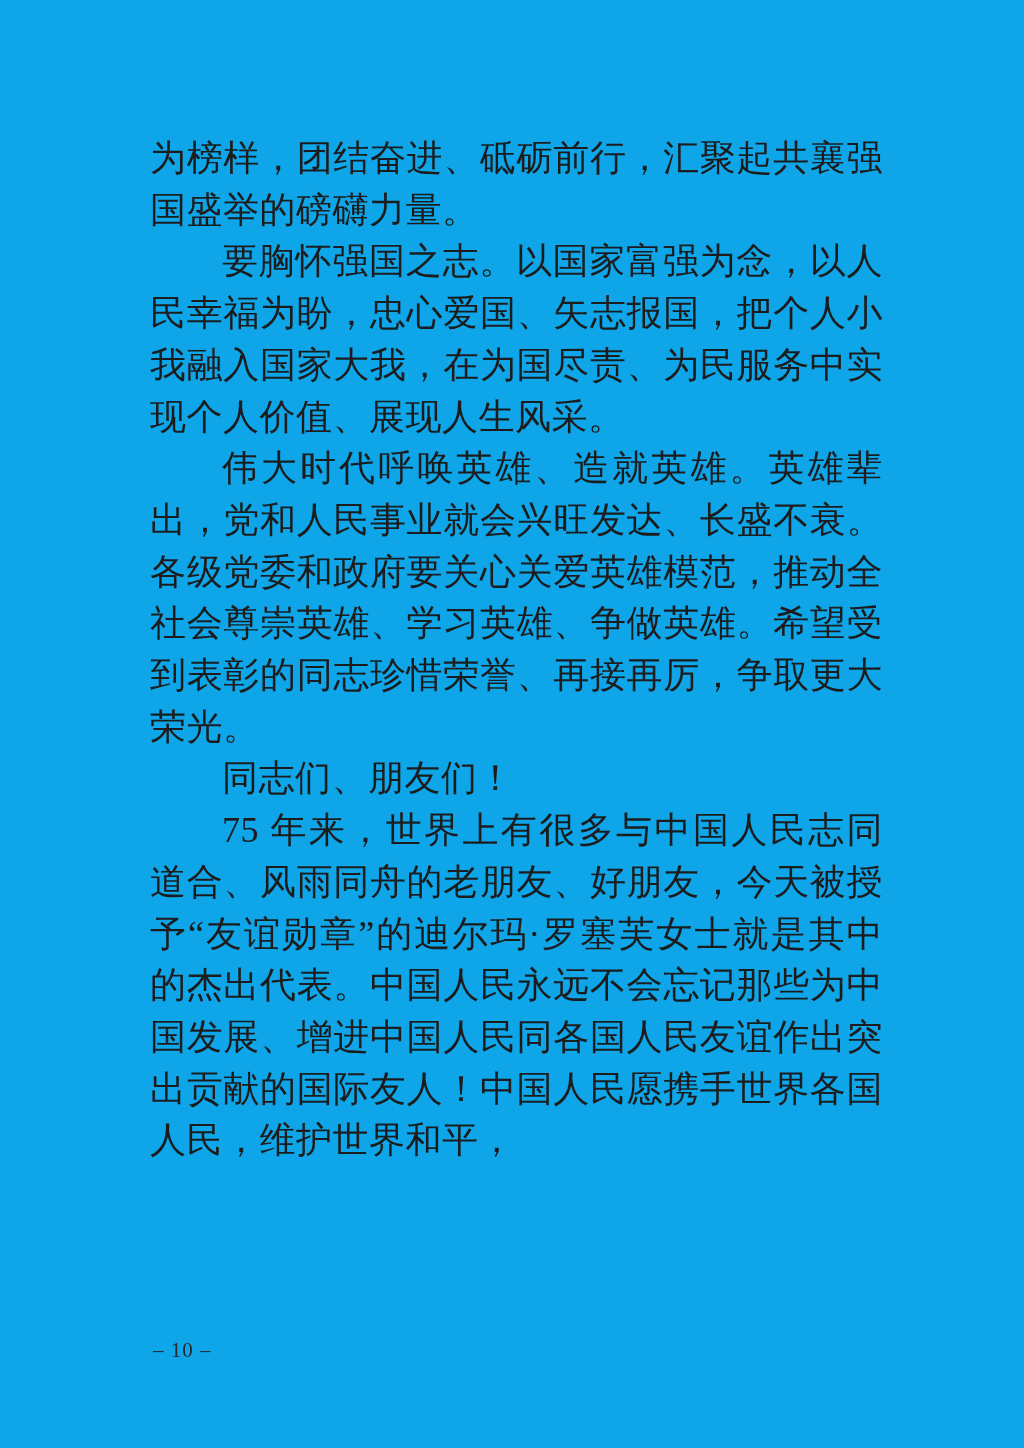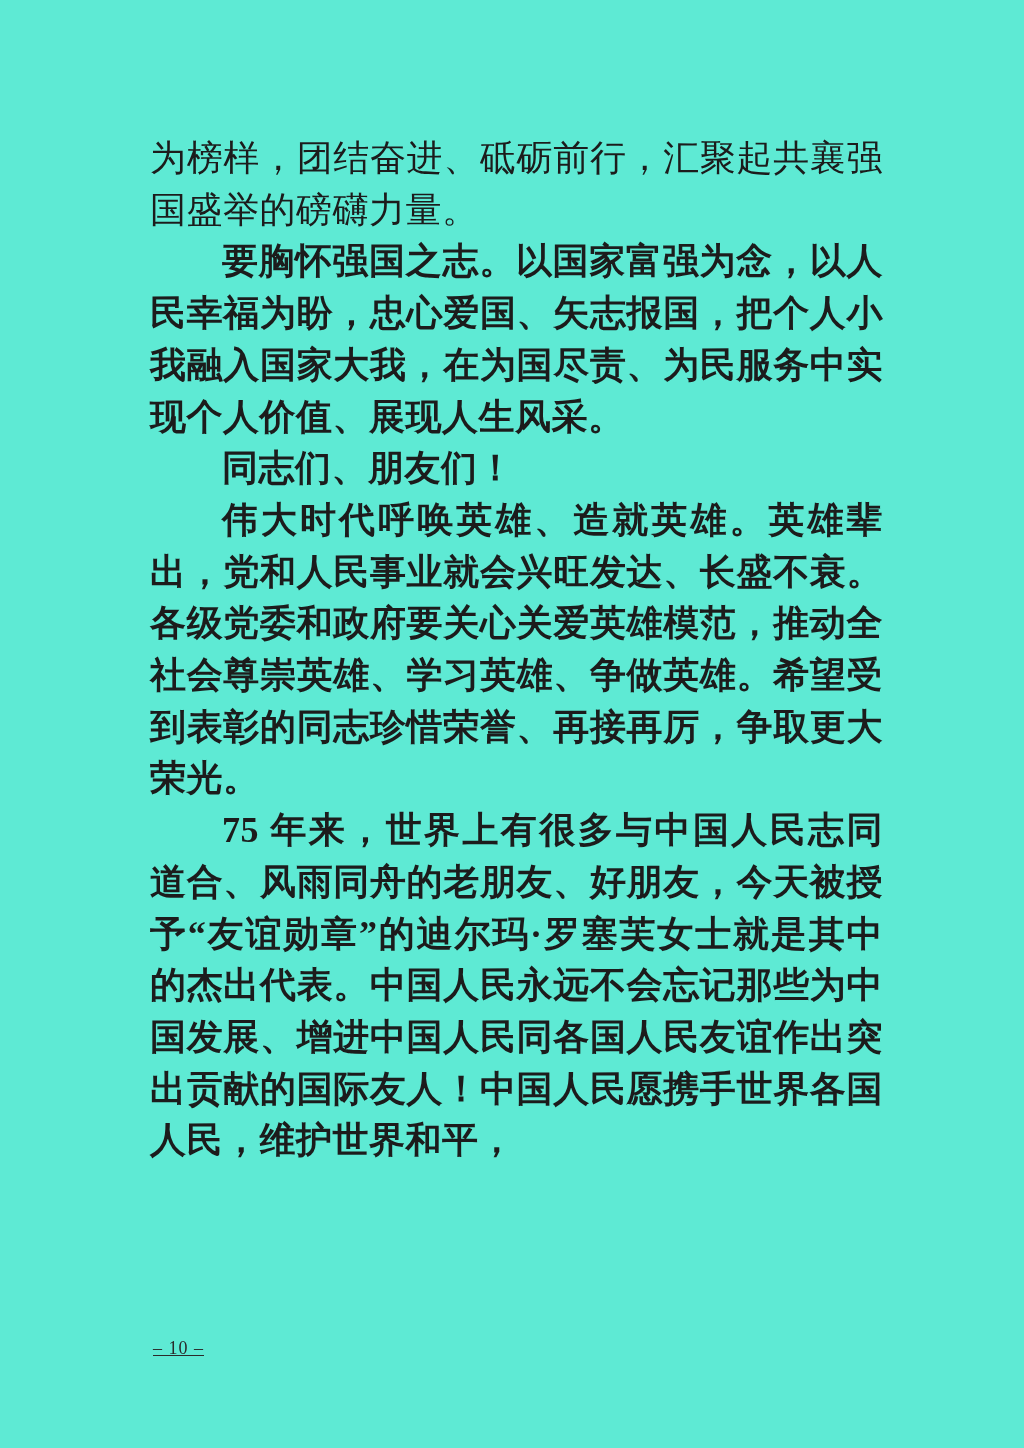--- a/index.html
+++ b/index.html
@@ -4,59 +4,57 @@
 <style>
   html, body {
     margin: 0;
     padding: 0;
     background: #ffffff;
   }
   .page {
     position: relative;
     width: 1024px;
     height: 1448px;
-    background: #5eead4;
+    background: #0ea5e9;
     overflow: hidden;
     font-family: "Liberation Serif", "DejaVu Serif", serif;
     color: #1c1c1c;
   }
   .content {
     position: absolute;
     left: 150px;
     top: 133px;
     width: 733px;
     font-size: 36px;
     line-height: 51.7px;
     text-align: justify;
     letter-spacing: 0.5px;
   }
   .content p {
     margin: 0;
     padding: 0;
   }
   .content p.indent {
     text-indent: 2em;
-    font-weight: bold;
   }
   .page-number {
     position: absolute;
     left: 153px;
     top: 1338px;
-    font-size: 18px;
+    font-size: 21px;
     color: #2a2a2a;
     letter-spacing: 1px;
     font-family: "Liberation Serif", "DejaVu Serif", serif;
-    text-decoration: underline;
   }
 </style>
 </head>
 <body>
 
 <div class="page">
   <div class="content">
     <p>为榜样，团结奋进、砥砺前行，汇聚起共襄强国盛举的磅礴力量。</p>
     <p class="indent">要胸怀强国之志。以国家富强为念，以人民幸福为盼，忠心爱国、矢志报国，把个人小我融入国家大我，在为国尽责、为民服务中实现个人价值、展现人生风采。</p>
+    <p class="indent">伟大时代呼唤英雄、造就英雄。英雄辈出，党和人民事业就会兴旺发达、长盛不衰。各级党委和政府要关心关爱英雄模范，推动全社会尊崇英雄、学习英雄、争做英雄。希望受到表彰的同志珍惜荣誉、再接再厉，争取更大荣光。</p>
     <p class="indent">同志们、朋友们！</p>
-    <p class="indent">伟大时代呼唤英雄、造就英雄。英雄辈出，党和人民事业就会兴旺发达、长盛不衰。各级党委和政府要关心关爱英雄模范，推动全社会尊崇英雄、学习英雄、争做英雄。希望受到表彰的同志珍惜荣誉、再接再厉，争取更大荣光。</p>
     <p class="indent">75 年来，世界上有很多与中国人民志同道合、风雨同舟的老朋友、好朋友，今天被授予“友谊勋章”的迪尔玛·罗塞芙女士就是其中的杰出代表。中国人民永远不会忘记那些为中国发展、增进中国人民同各国人民友谊作出突出贡献的国际友人！中国人民愿携手世界各国人民，维护世界和平，</p>
   </div>
   <div class="page-number">– 10 –</div>
 </div>
 
 </body></html>

